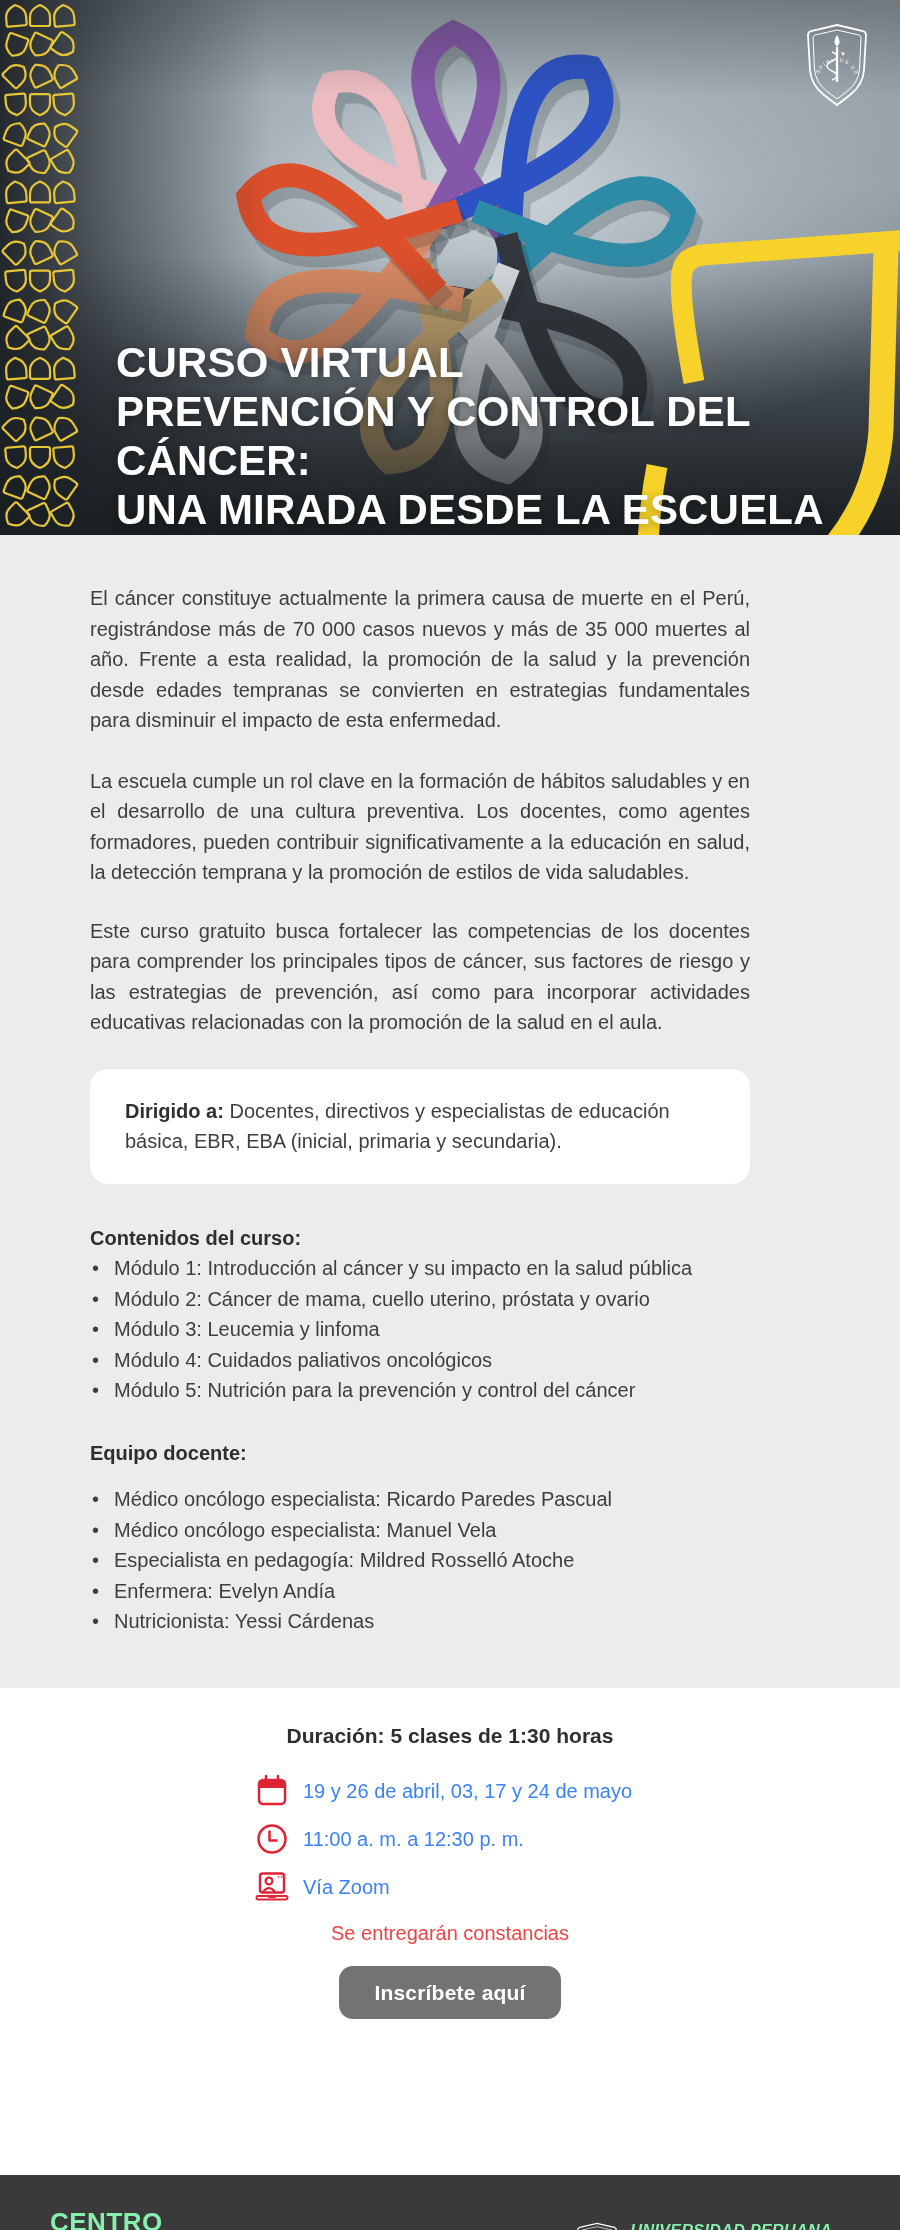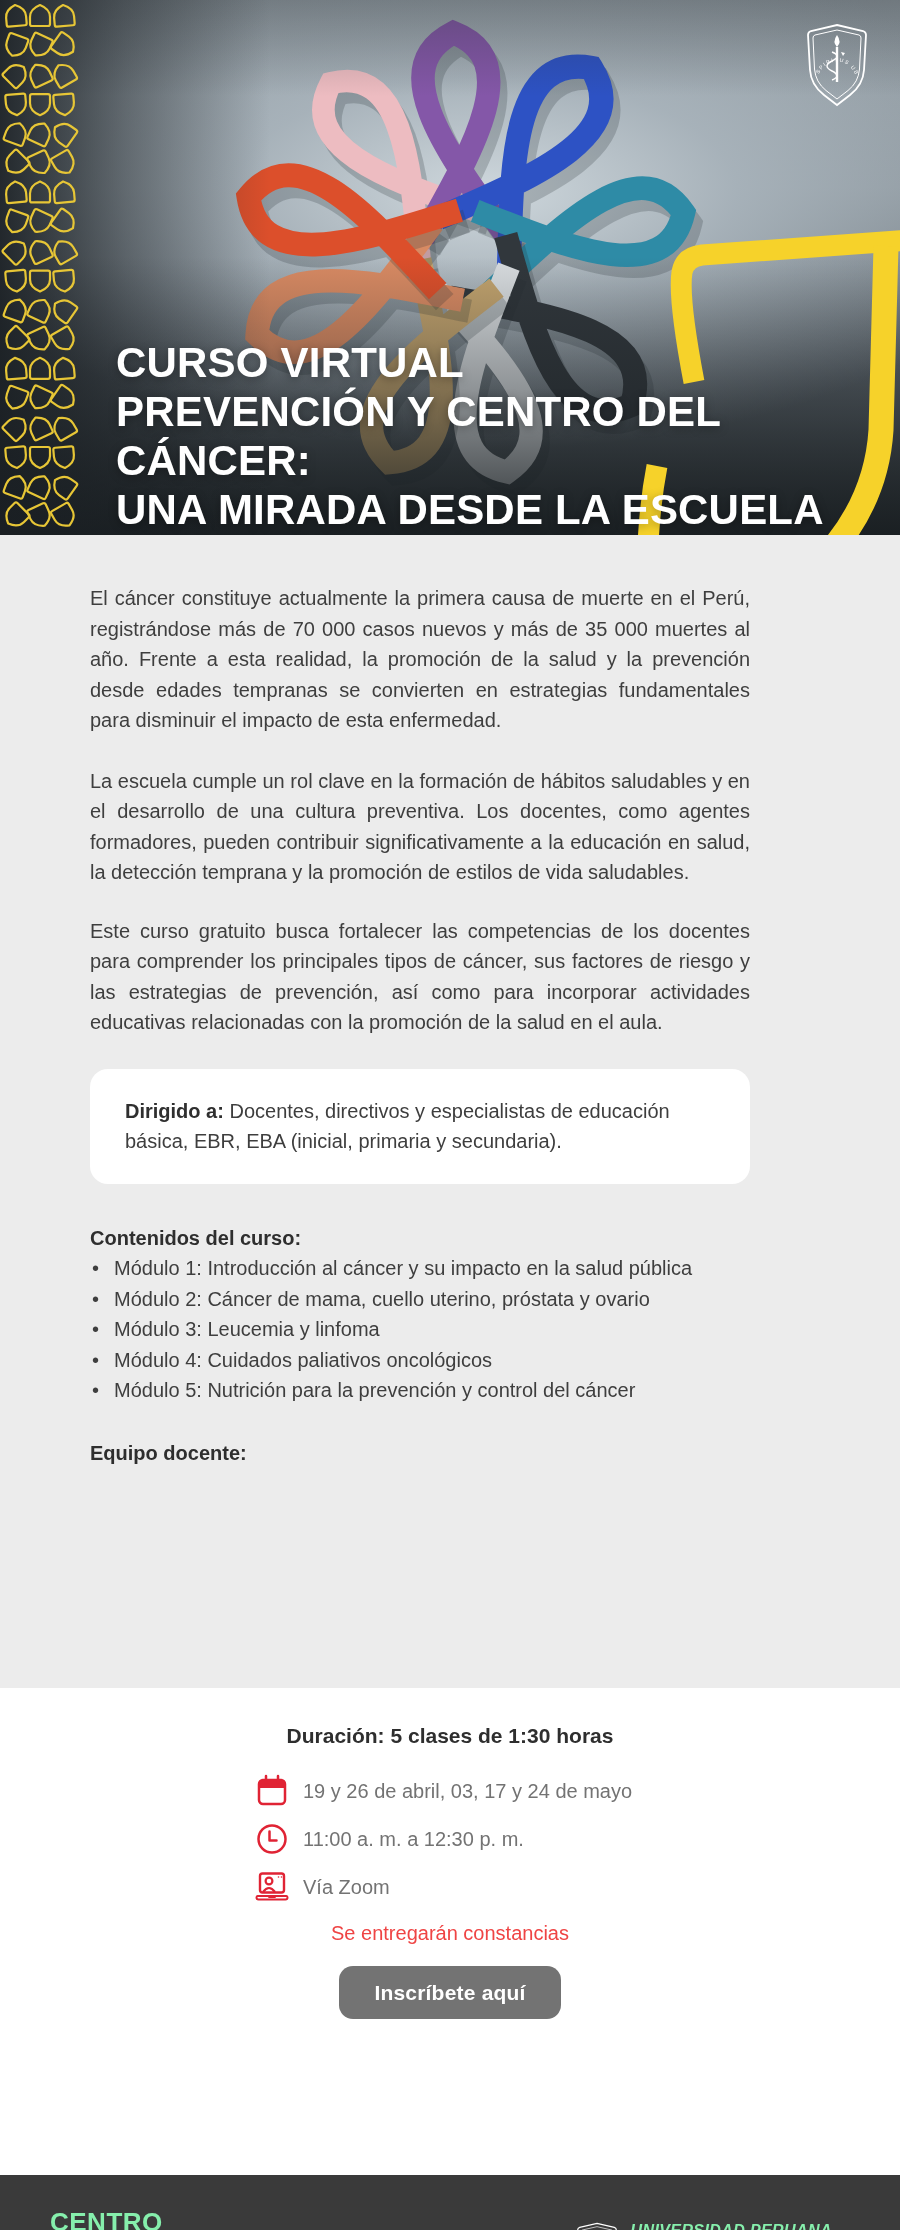--- a/index.html
+++ b/index.html
@@ -55,21 +55,21 @@
   .details{
     position:relative;width:900px;height:487px;background:#ffffff;
     box-sizing:border-box;padding-top:35px;color:#3e3e3e;
   }
   .details-heading{
     text-align:center;font-size:21px;font-weight:800;color:#2e2e2e;line-height:26px;margin:0;
   }
   .detail-rows{width:390px;margin:22px auto 0 auto;}
   .detail-row{display:flex;align-items:center;height:40px;margin-bottom:8px;}
   .detail-icon{width:34px;height:34px;flex:0 0 34px;margin-right:14px;}
-  .detail-text{font-size:20px;color:#737373;}
+  .detail-text{font-size:20px;color:#3b82f6;}
   .note{ text-align:center;font-size:20px;line-height:24px;margin-top:14px;color:#ef4444;}
   .cta-button{
     display:block;margin:21px auto 0 auto;width:222px;height:53px;border:none;cursor:pointer;
     background:#737373;color:#ffffff;font-family:"Liberation Sans",sans-serif;
     font-size:21px;font-weight:800;border-radius:14px;letter-spacing:.2px;
   }
   
   .footer{
     position:relative;width:900px;height:149px;background:#3a3a3a;color:#86efac;
     display:flex;align-items:center;justify-content:space-between;
@@ -199,21 +199,21 @@
         <path d="M37,30 l4,1 l-2,3 z" fill="#ffffff"></path>
         <path id="motto-path" d="M 15,52 A 20,22 0 0 1 51,52" fill="none" stroke="none"></path>
         <text font-size="5.2" fill="#ffffff" letter-spacing="1.4" font-family="Liberation Sans, sans-serif">
           <textPath href="#motto-path" startOffset="0">SPIRITUS UBI VULT SPIRAT</textPath>
         </text>
       </g>
     </svg>
 
     <div class="hero-title">
       <div>CURSO VIRTUAL</div>
-      <div>PREVENCIÓN Y CENTRO DEL CÁNCER:</div>
+      <div>PREVENCIÓN Y CONTROL DEL CÁNCER:</div>
       <div>UNA MIRADA DESDE LA ESCUELA</div>
     </div>
   </div>
 
   <div class="body-gray">
     <p class="p1">El cáncer constituye actualmente la primera causa de muerte en el Perú, registrándose más de 70 000 casos nuevos y más de 35 000 muertes al año. Frente a esta realidad, la promoción de la salud y la prevención desde edades tempranas se convierten en estrategias fundamentales para disminuir el impacto de esta enfermedad.</p>
     <p class="p2">La escuela cumple un rol clave en la formación de hábitos saludables y en el desarrollo de una cultura preventiva. Los docentes, como agentes formadores, pueden contribuir significativamente a la educación en salud, la detección temprana y la promoción de estilos de vida saludables.</p>
     <p class="p3">Este curso gratuito busca fortalecer las competencias de los docentes para comprender los principales tipos de cáncer, sus factores de riesgo y las estrategias de prevención, así como para incorporar actividades educativas relacionadas con la promoción de la salud en el aula.</p>
 
     <div class="dirigido-box">
@@ -223,20 +223,27 @@
     <p class="sec-heading">Contenidos del curso:</p>
     <ul class="bullets">
       <li>Módulo 1: Introducción al cáncer y su impacto en la salud pública</li>
       <li>Módulo 2: Cáncer de mama, cuello uterino, próstata y ovario</li>
       <li>Módulo 3: Leucemia y linfoma</li>
       <li>Módulo 4: Cuidados paliativos oncológicos</li>
       <li>Módulo 5: Nutrición para la prevención y control del cáncer</li>
     </ul>
 
     <p class="sec-heading equipo-heading">Equipo docente:</p>
+    <ul class="bullets">
+      <li>Médico oncólogo especialista: Ricardo Paredes Pascual</li>
+      <li>Médico oncólogo especialista: Manuel Vela</li>
+      <li>Especialista en pedagogía: Mildred Rosselló Atoche</li>
+      <li>Enfermera: Evelyn Andía</li>
+      <li>Nutricionista: Yessi Cárdenas</li>
+    </ul>
   </div>
 
   <div class="details">
     <p class="details-heading">Duración: 5 clases de 1:30 horas</p>
 
     <div class="detail-rows">
       <div class="detail-row">
         <svg class="detail-icon" viewBox="0 0 34 34">
           <rect x="4" y="6" width="26" height="24" rx="4" fill="none" stroke="#e02334" stroke-width="2.5"></rect>
           <path d="M4,10 q0,-4 4,-4 h18 q4,0 4,4 v4 h-26 z" fill="#e02334"></path>

